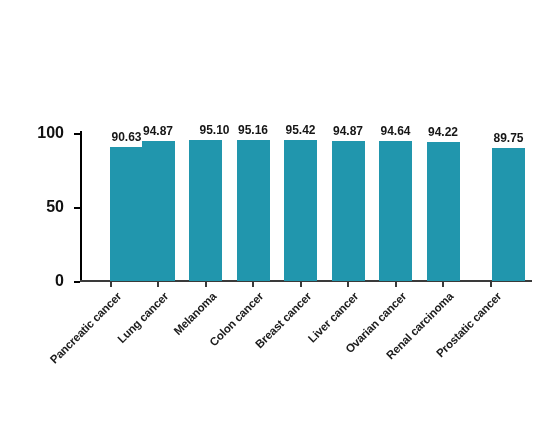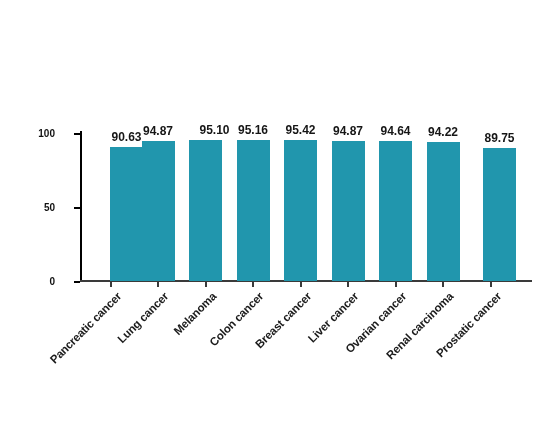--- a/index.html
+++ b/index.html
@@ -66,23 +66,23 @@
   .y-tick-mark {
     position: absolute;
     left: -6px;
     width: 6px;
     height: 2px;
     background: #000000;
   }
   .y-tick-label {
     position: absolute;
     right: 100%;
-    margin-right: 25px;
+    margin-right: 16px;
     transform: translateY(-50%);
-    font-size: 10px;
+    font-size: 16px;
     font-weight: 700;
     color: #111111;
     white-space: nowrap;
   }
   .y-tick {
     position: absolute;
     left: 0;
     width: 0;
     height: 0;
   }
@@ -180,21 +180,21 @@
           <div class="bar-value" style="bottom: 143.408px;">94.87</div>
         </div>
         <div class="bar-group" style="left: 299px; height: 176px;">
           <div class="bar" style="height: 140.067px; background: rgb(33, 150, 173);"></div>
           <div class="bar-value" style="bottom: 143.067px;">94.64</div>
         </div>
         <div class="bar-group" style="left: 346.5px; height: 148px;">
           <div class="bar" style="height: 139.446px; background: rgb(33, 150, 173);"></div>
           <div class="bar-value" style="bottom: 142px;">94.22</div>
         </div>
-        <div class="bar-group" style="left: 403px; height: 148px;">
+        <div class="bar-group" style="left: 412px; height: 148px;">
           <div class="bar" style="height: 132.83px; background: rgb(33, 150, 173);"></div>
           <div class="bar-value" style="bottom: 135.83px;">89.75</div>
         </div>
       </div>
   </div>
 
   <div id="x-ticks">
       <div class="x-tick-mark" style="left: 109.5px;"></div>
       <div class="x-tick-mark" style="left: 157px;"></div>
       <div class="x-tick-mark" style="left: 204.5px;"></div>

